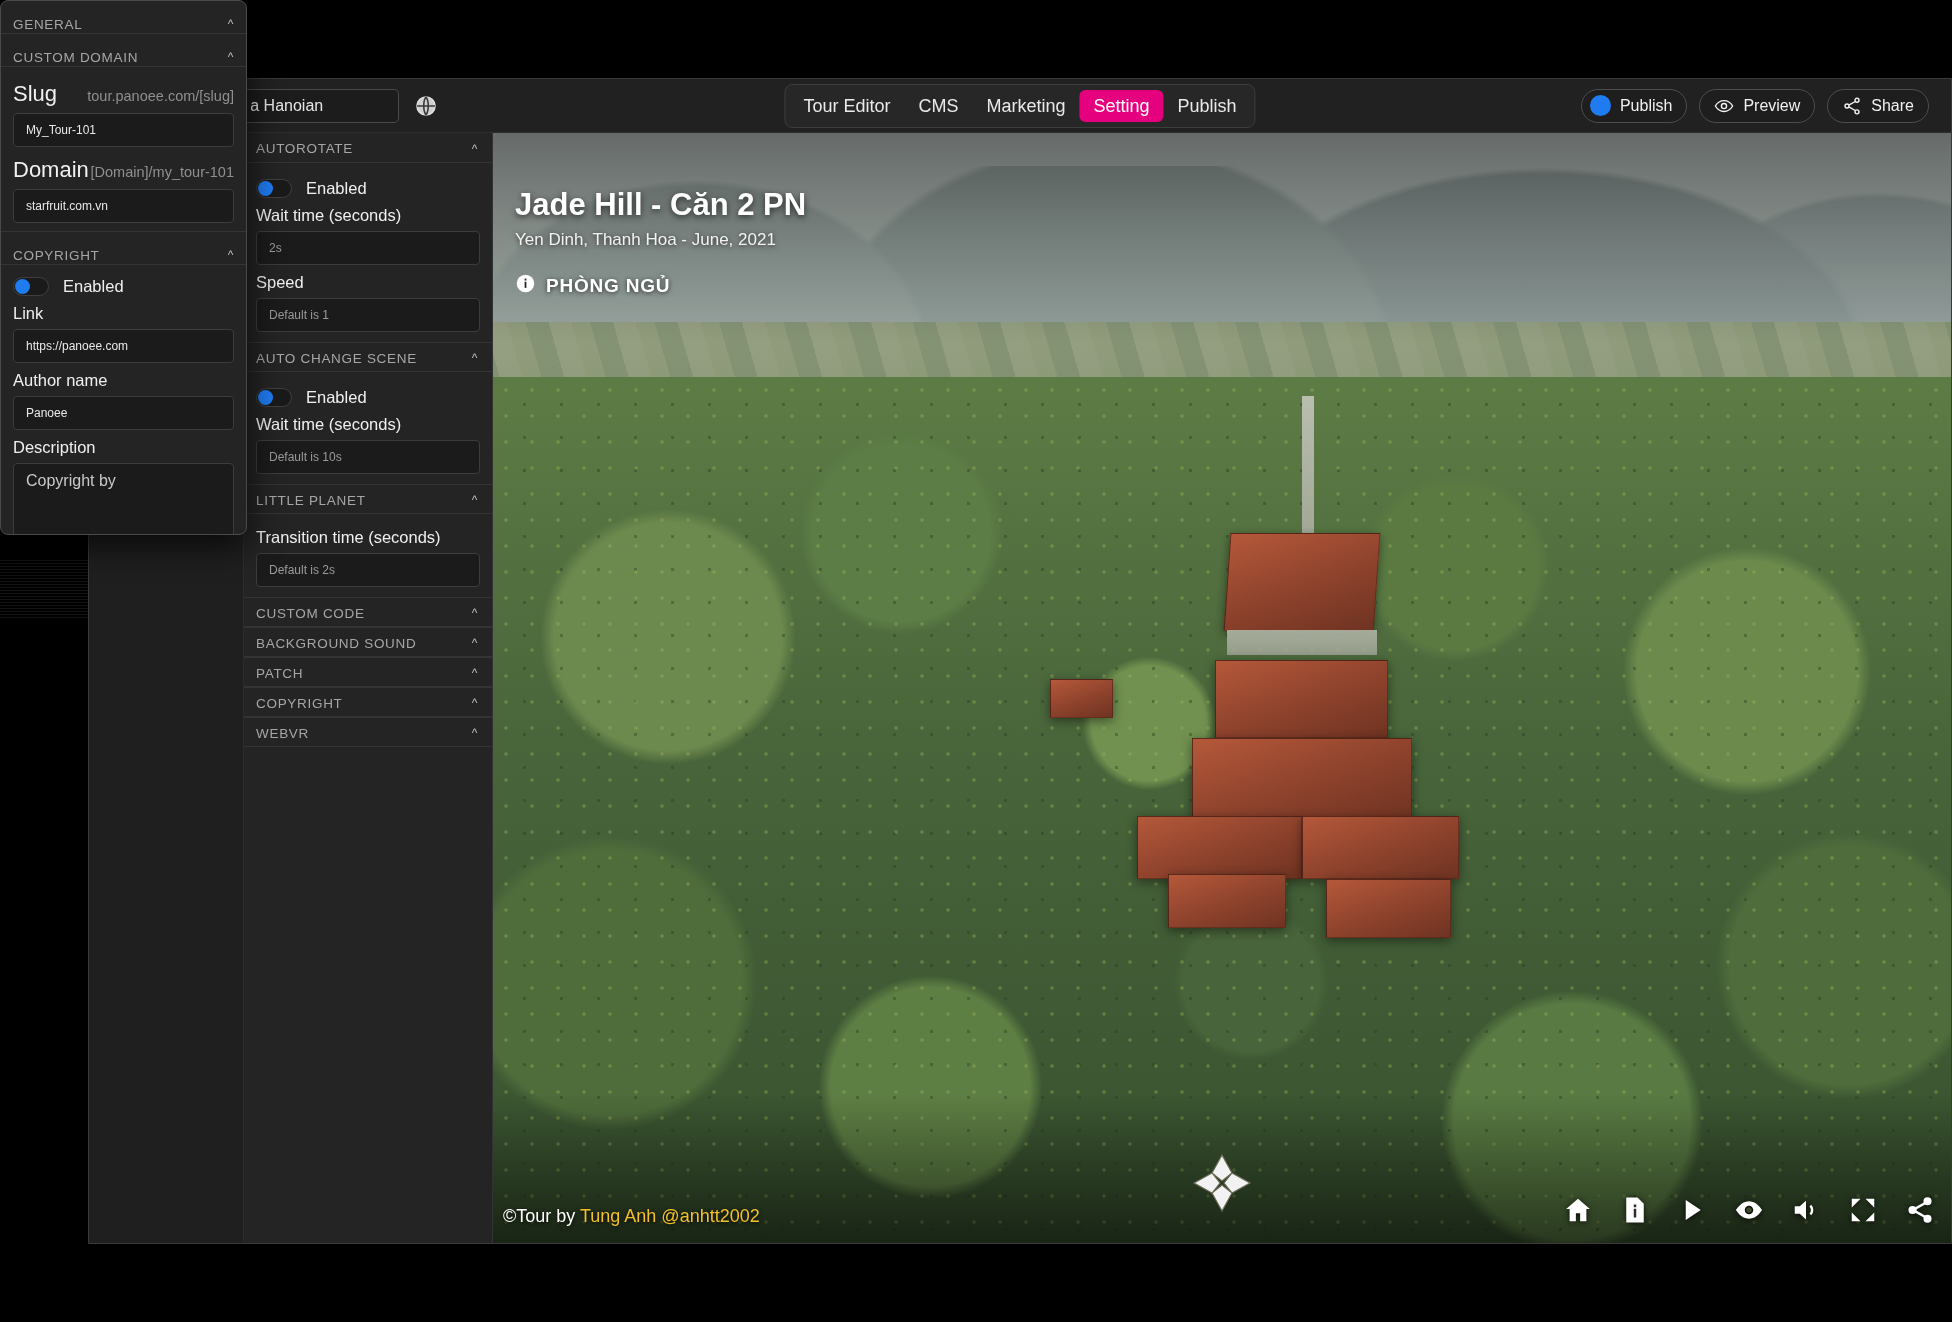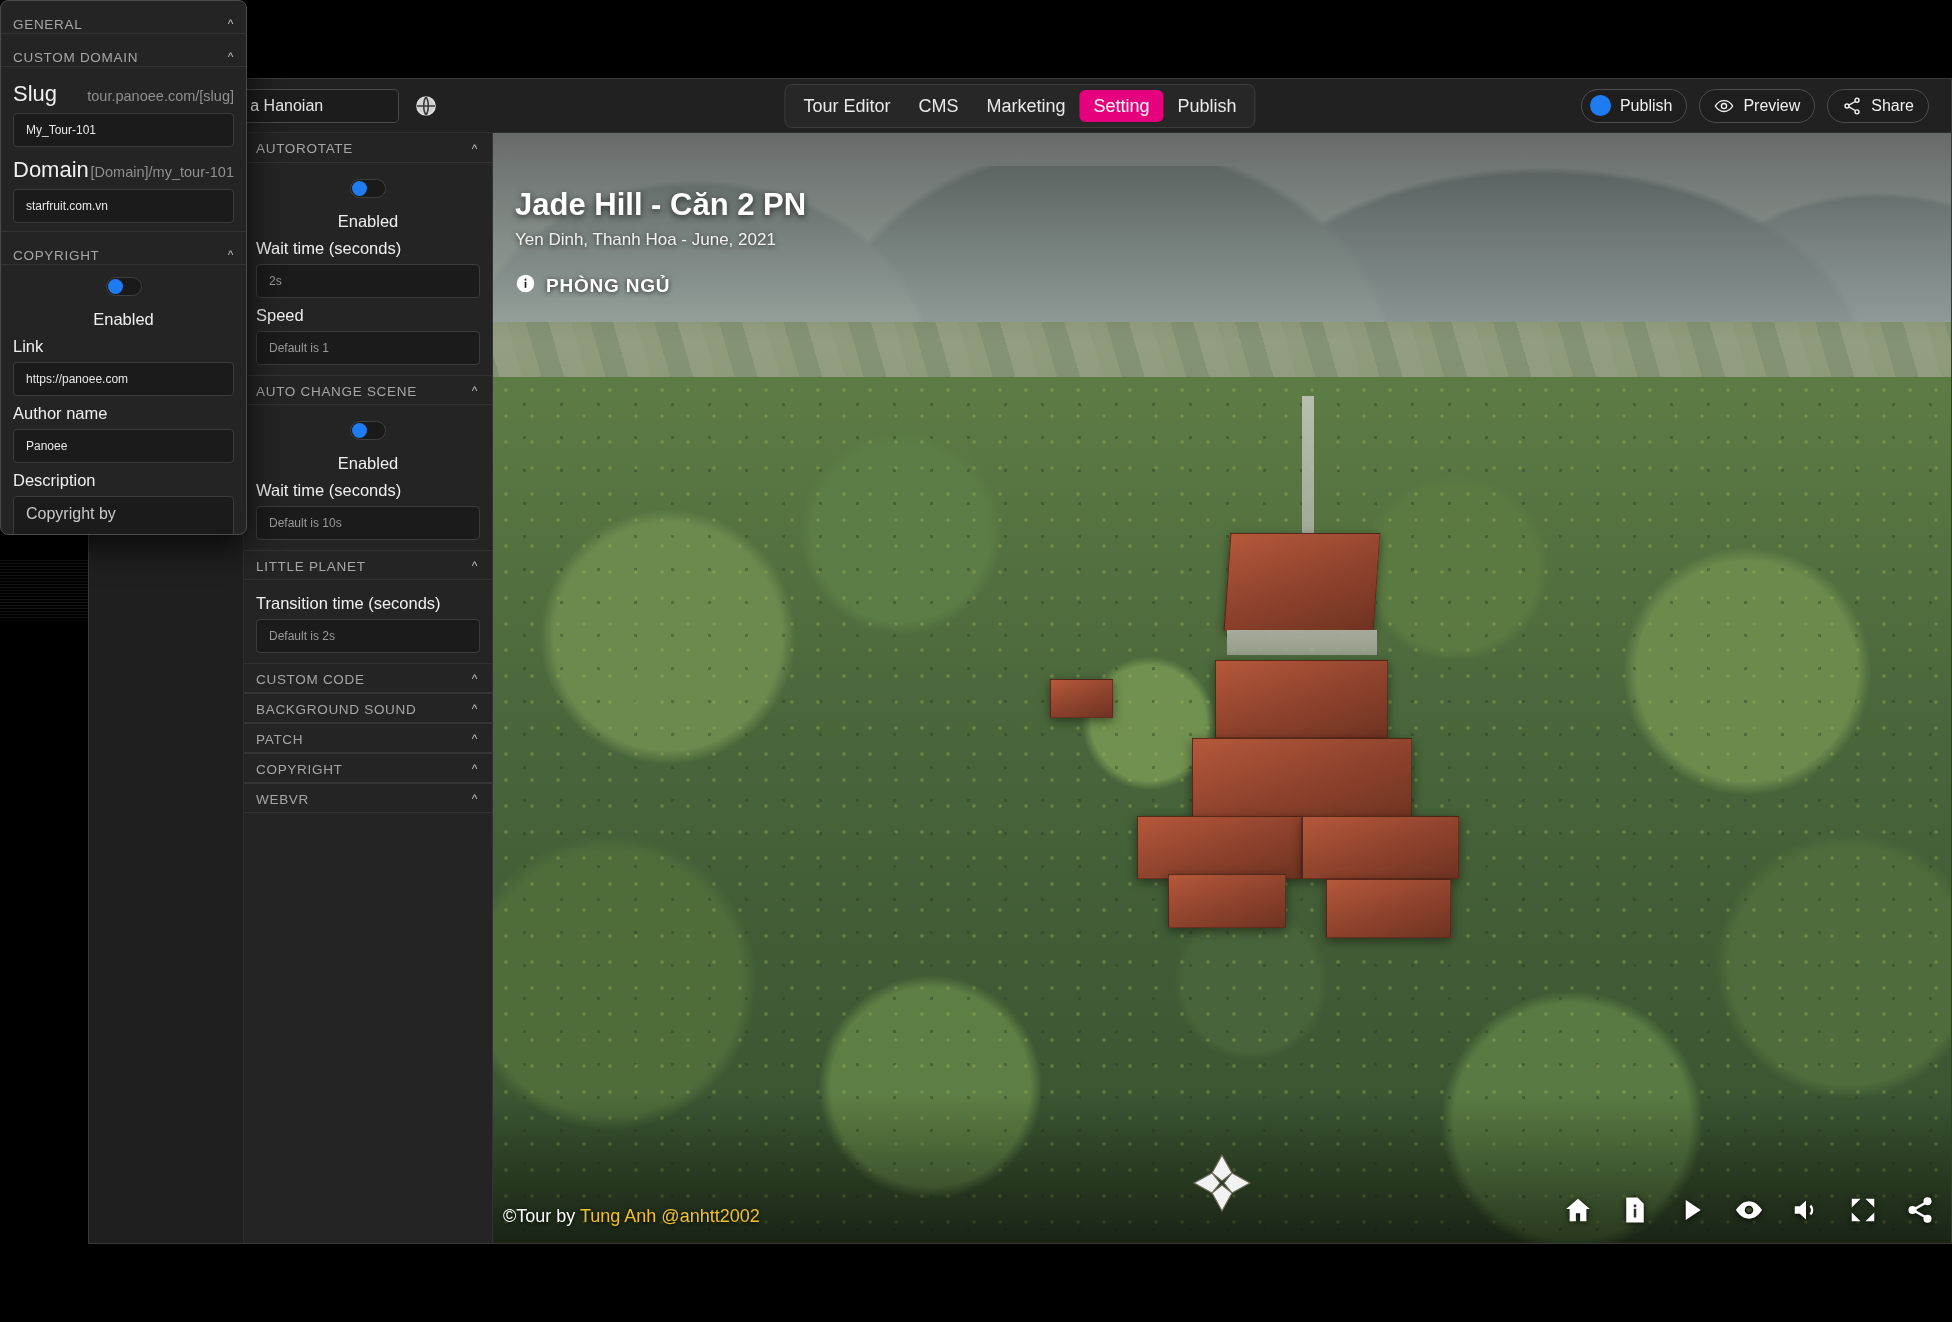--- a/index.html
+++ b/index.html
@@ -93,21 +93,21 @@
     padding: 10px 14px 8px 12px;
     color:#a6a6a6; font-size:13.5px; letter-spacing:0.7px;
     border-top:1px solid #343434; border-bottom:1px solid #343434;
     background:#242424;
     cursor:pointer;
     height: 30px;
   }
   .sec-head.nb-top { border-top: none; }
   .chev { color:#bdbdbd; font-size: 12px; }
   .sec-body { padding: 6px 12px 10px 12px; }
-  .row-toggle { display:flex; align-items:center; gap:14px; margin: 10px 0 6px 0; flex-direction: column; }
+  .row-toggle { display:flex; align-items:center; gap:14px; margin: 10px 0 6px 0; }
   .toggle {
     width: 36px; height: 19px; border-radius: 10px; background:#1a1a1a;
     border:1px solid #3f3f3f; position:relative; cursor:pointer; flex:none;
   }
   .toggle .knob {
     position:absolute; left:1px; top:1px; width:15px; height:15px;
     border-radius:50%; background:#1f7bf0;
   }
   .lbl { color:#efefef; font-size:16.5px; }
   .field-label { color:#efefef; font-size:16.5px; margin: 8px 0 6px 0; }

